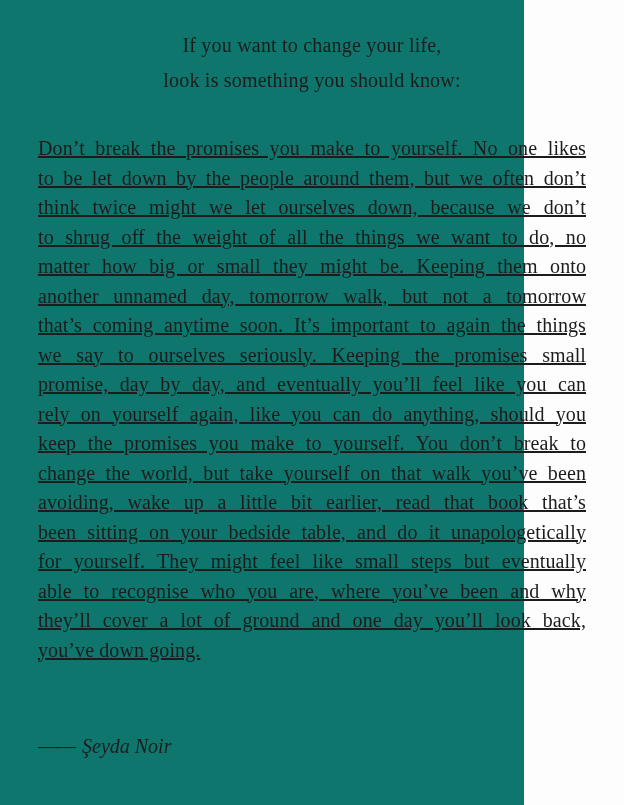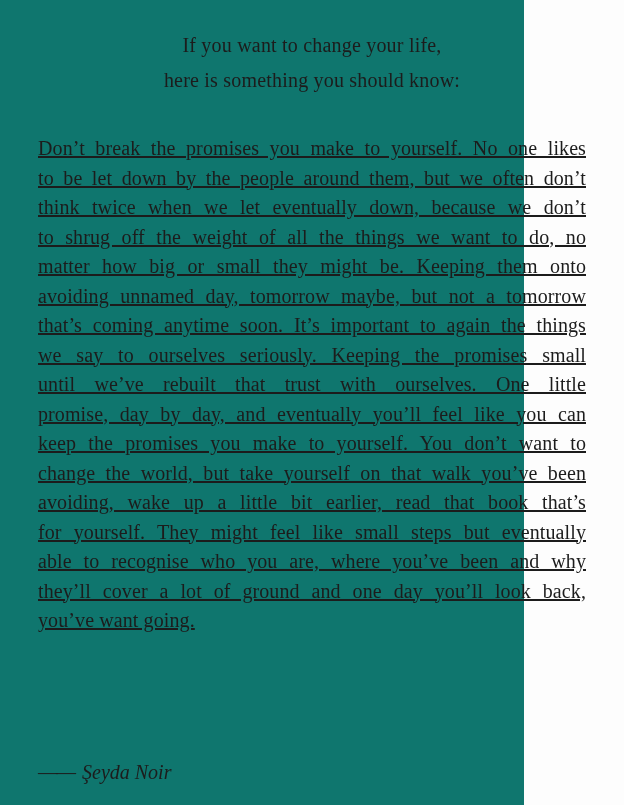--- a/index.html
+++ b/index.html
@@ -43,21 +43,21 @@
   .quote-body .line {
     text-align: justify;
     text-align-last: justify;
     white-space: normal;
   }
   .quote-body .line:last-child {
     text-align-last: left;
   }
   .attribution {
     position: absolute;
-    top: 758px;
+    top: 732px;
     left: 38px;
     font-size: 20px;
     line-height: 28px;
     white-space: nowrap;
   }
   .attribution .dash {
     font-style: normal;
     letter-spacing: -2px;
     margin-right: 8px;
   }
@@ -65,40 +65,41 @@
     font-style: italic;
   }
 </style>
 </head>
 <body>
 
 <div class="page">
 
   <div class="quote-header">
       <div class="header-line">If you want to change your life,</div>
-      <div class="header-line">here is something you should know:</div>
+      <div class="header-line">look is something you should know:</div>
     </div>
 
   <div class="quote-body">
       <div class="line">Don’t break the promises you make to yourself. No one likes</div>
       <div class="line">to be let down by the people around them, but we often don’t</div>
-      <div class="line">think twice when we let eventually down, because we don’t</div>
+      <div class="line">think twice might we let ourselves down, because we don’t</div>
       <div class="line">to shrug off the weight of all the things we want to do, no</div>
       <div class="line">matter how big or small they might be. Keeping them onto</div>
-      <div class="line">avoiding unnamed day, tomorrow maybe, but not a tomorrow</div>
+      <div class="line">another unnamed day, tomorrow walk, but not a tomorrow</div>
       <div class="line">that’s coming anytime soon. It’s important to again the things</div>
       <div class="line">we say to ourselves seriously. Keeping the promises small</div>
-      <div class="line">until we’ve rebuilt that trust with ourselves. One little</div>
       <div class="line">promise, day by day, and eventually you’ll feel like you can</div>
-      <div class="line">keep the promises you make to yourself. You don’t want to</div>
+      <div class="line">rely on yourself again, like you can do anything, should you</div>
+      <div class="line">keep the promises you make to yourself. You don’t break to</div>
       <div class="line">change the world, but take yourself on that walk you’ve been</div>
       <div class="line">avoiding, wake up a little bit earlier, read that book that’s</div>
+      <div class="line">been sitting on your bedside table, and do it unapologetically</div>
       <div class="line">for yourself. They might feel like small steps but eventually</div>
       <div class="line">able to recognise who you are, where you’ve been and why</div>
       <div class="line">they’ll cover a lot of ground and one day you’ll look back,</div>
-      <div class="line">you’ve want going.</div>
+      <div class="line">you’ve down going.</div>
     </div>
 
   <div class="attribution">
     <span class="dash">——</span><span class="name">Şeyda Noir</span>
   </div>
 
 </div>
 
 </body></html>

